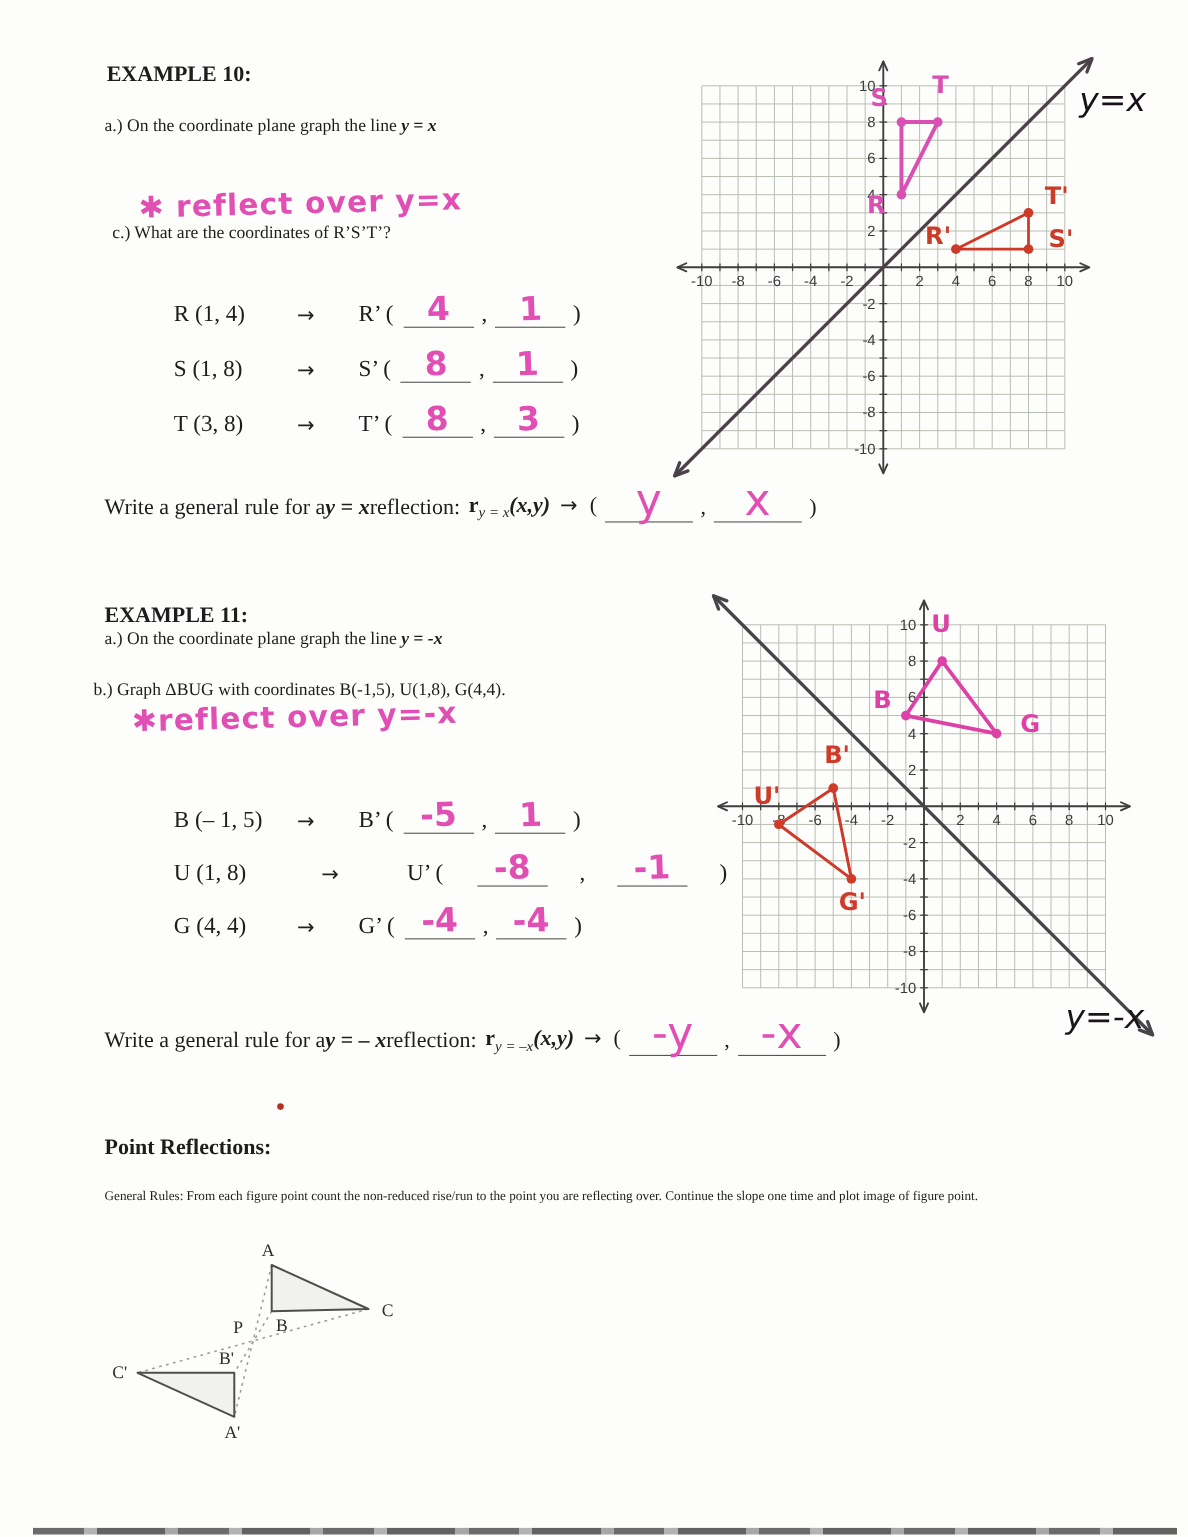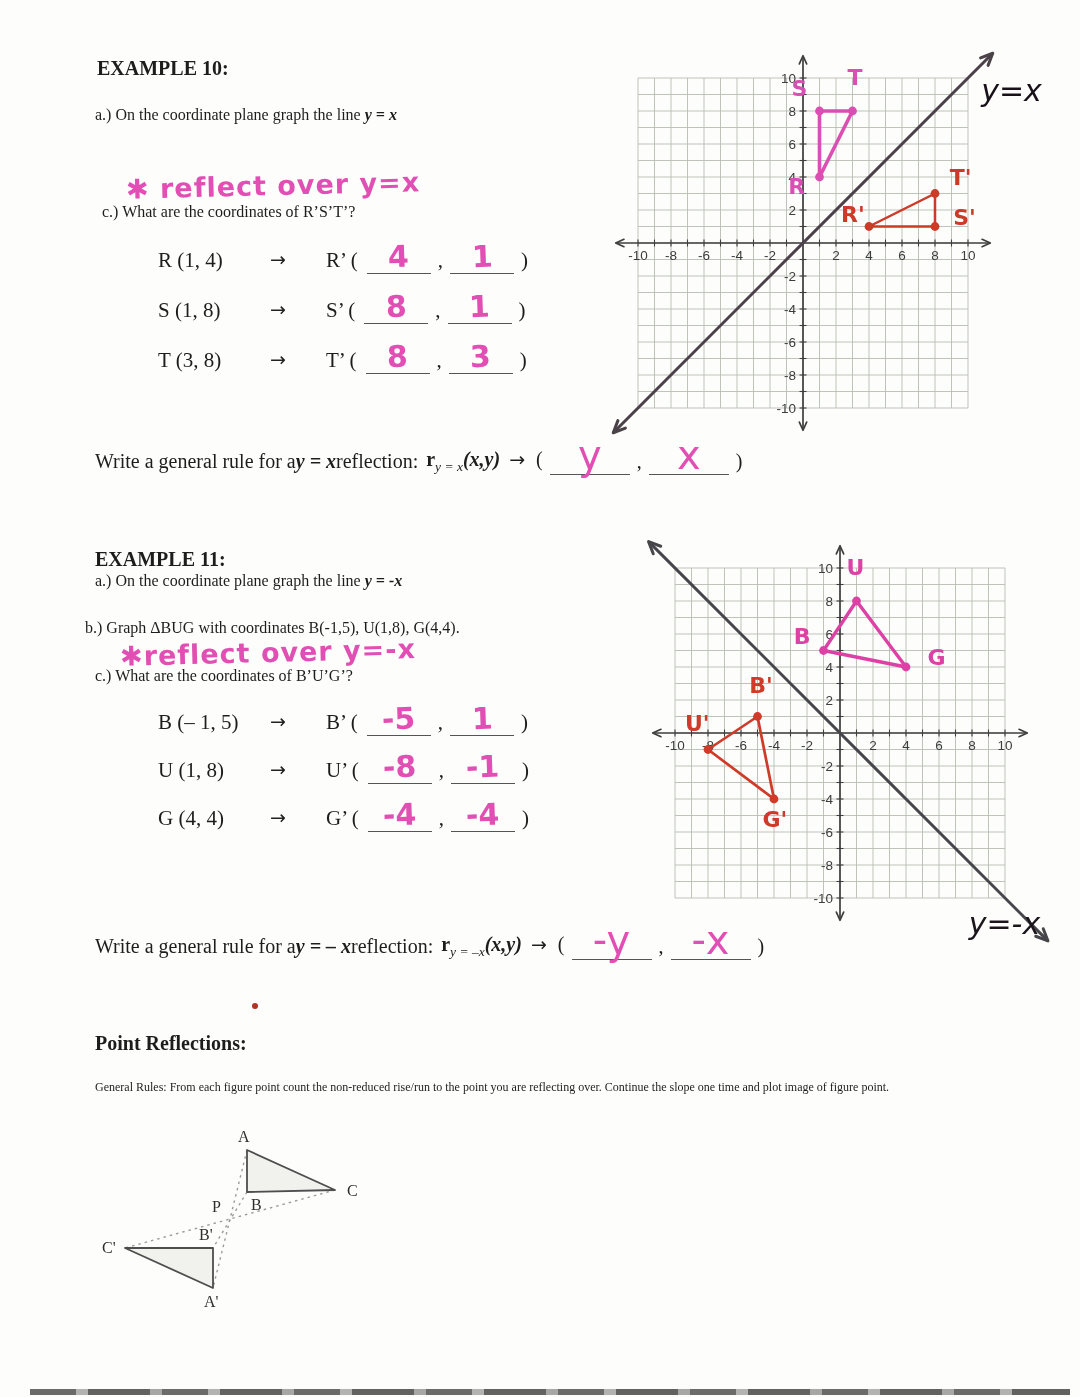--- a/index.html
+++ b/index.html
@@ -7,21 +7,21 @@
         font-family:"Liberation Serif",serif;color:#1d1d1d;}
   .abs{position:absolute;}
   .h{font-weight:bold;font-size:20px;}
   .t{font-size:16px;white-space:nowrap;}
   .mathbi{font-weight:bold;font-style:italic;}
   
   .hand{font-family:"DejaVu Sans",sans-serif;color:#e14fb4;}
   .annot{font-size:27px;font-weight:bold;letter-spacing:1px;transform:rotate(-1.5deg);white-space:nowrap;}
   
   .rows{display:flex;flex-direction:column;}
-  .map-row{display:flex;align-items:flex-start;font-size:21px;}
+  .map-row{display:flex;align-items:flex-end;font-size:21px;}
   .map-row .from{width:112px;}
   .map-row .arrow{width:56px;font-family:"DejaVu Sans",sans-serif;font-size:19px;color:#222;}
   .map-row .to{margin-right:2px;}
   .blank{display:inline-block;width:64px;border-bottom:1.8px solid #555;text-align:center;margin:0 7px;}
   .ansnum{display:inline-block;font-size:30px;line-height:16px;font-weight:bold;transform:rotate(-2deg);}
   .blank.wide{width:80px;}
   .ansbig{font-size:40px;line-height:16px;font-weight:normal;}
   
   .rule{display:flex;align-items:center;font-size:20px;white-space:nowrap;}
   .rnot{margin-left:8px;}
@@ -223,33 +223,32 @@
     <span class="blank wide"><span class="hand ansbig">x</span></span>
     <span>)</span>
   </div>
 
   <div class="abs h" style="left:95px;top:548px;">EXAMPLE 11:</div>
   <div class="abs t" style="left:95px;top:572px;">
     <span>a.) On the coordinate plane graph the line </span><span class="mathbi">y = -x</span>
   </div>
   <div class="abs t" style="left:85px;top:619px;">b.) Graph ΔBUG with coordinates B(-1,5), U(1,8), G(4,4).</div>
   <div class="abs hand annot" style="left:120px;top:637px;">✱reflect over y=-x</div>
-  <div class="abs t" style="left:95px;top:667px;">c.) What are the coordinates of B’U’G’?</div>
 
   <div class="abs rows" style="left:158px;top:710px;">
     <div class="map-row" style="height:48px;">
       <span class="from">B (– 1, 5)</span>
       <span class="arrow">→</span>
       <span class="to">B’ (</span>
       <span class="blank"><span class="hand ansnum">-5</span></span>
       <span>,</span>
       <span class="blank"><span class="hand ansnum">1</span></span>
       <span>)</span>
     </div>
-    <div class="map-row" style="height:48px;">
+    <div class="map-row" style="height:48px;gap:22px;">
       <span class="from">U (1, 8)</span>
       <span class="arrow">→</span>
       <span class="to">U’ (</span>
       <span class="blank"><span class="hand ansnum">-8</span></span>
       <span>,</span>
       <span class="blank"><span class="hand ansnum">-1</span></span>
       <span>)</span>
     </div>
     <div class="map-row" style="height:48px;">
       <span class="from">G (4, 4)</span>

